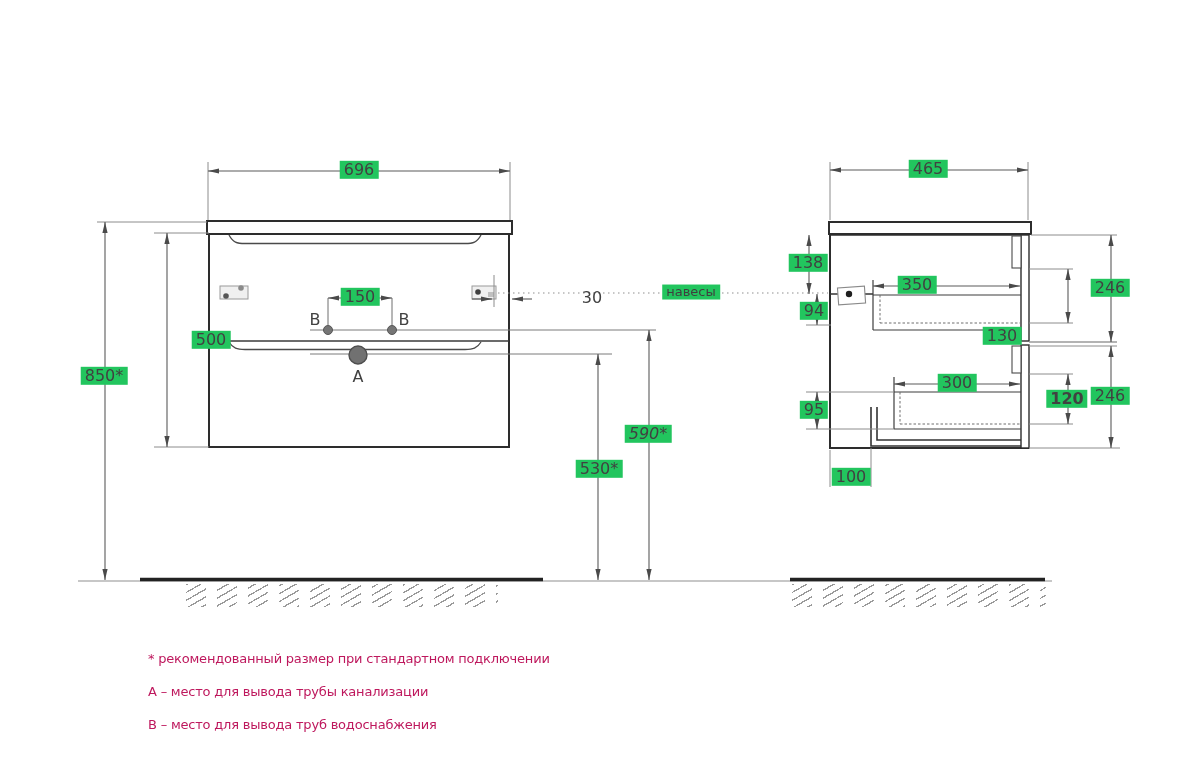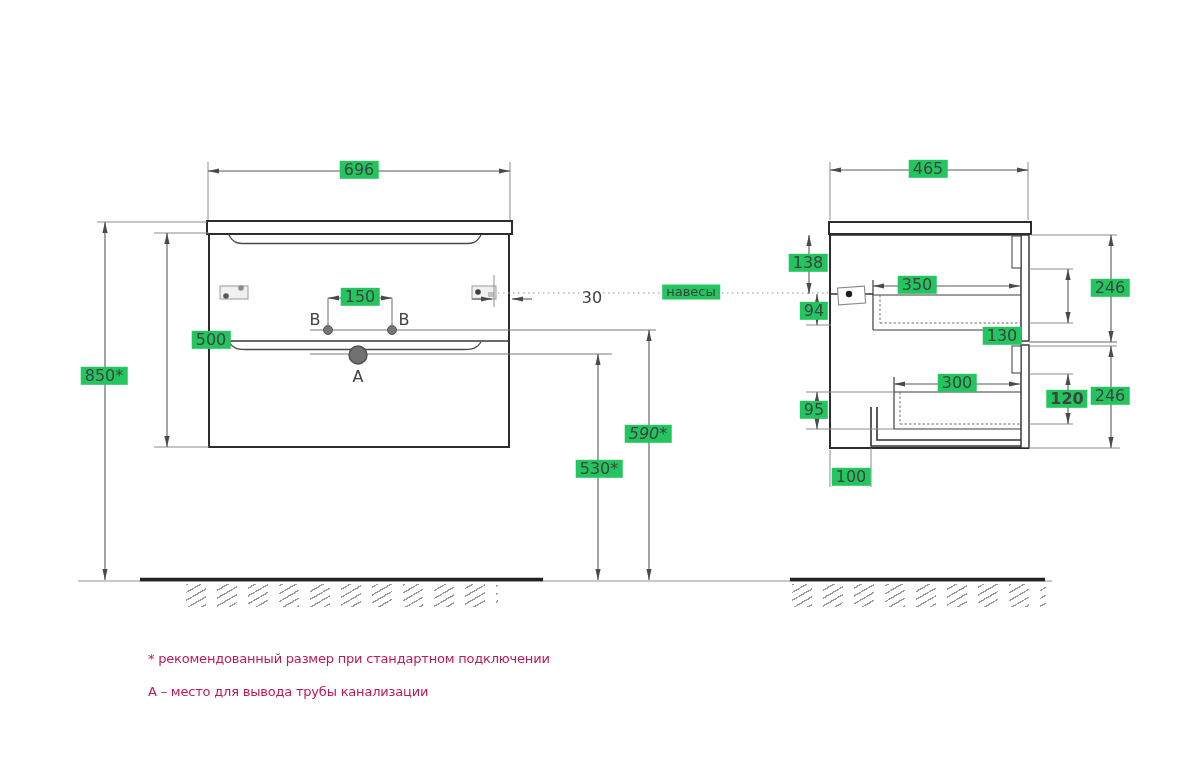--- a/index.html
+++ b/index.html
@@ -168,15 +168,16 @@
   <div class="dim-label" style="left:1110px;top:288px;">246</div>
   <div class="dim-label" style="left:957px;top:383px;">300</div>
   <div class="dim-label" style="left:1067px;top:399px;font-weight:bold;">120</div>
   <div class="dim-label" style="left:1110px;top:396px;">246</div>
   <div class="dim-label" style="left:814px;top:410px;">95</div>
   <div class="dim-label" style="left:851px;top:477px;">100</div>
 
   <div class="notes">
     <div>* рекомендованный размер при стандартном подключении</div>
     <div>A – место для вывода трубы канализации</div>
+    <div>B – место для вывода труб водоснабжения</div>
   </div>
 
 </div>
 
 </body></html>

